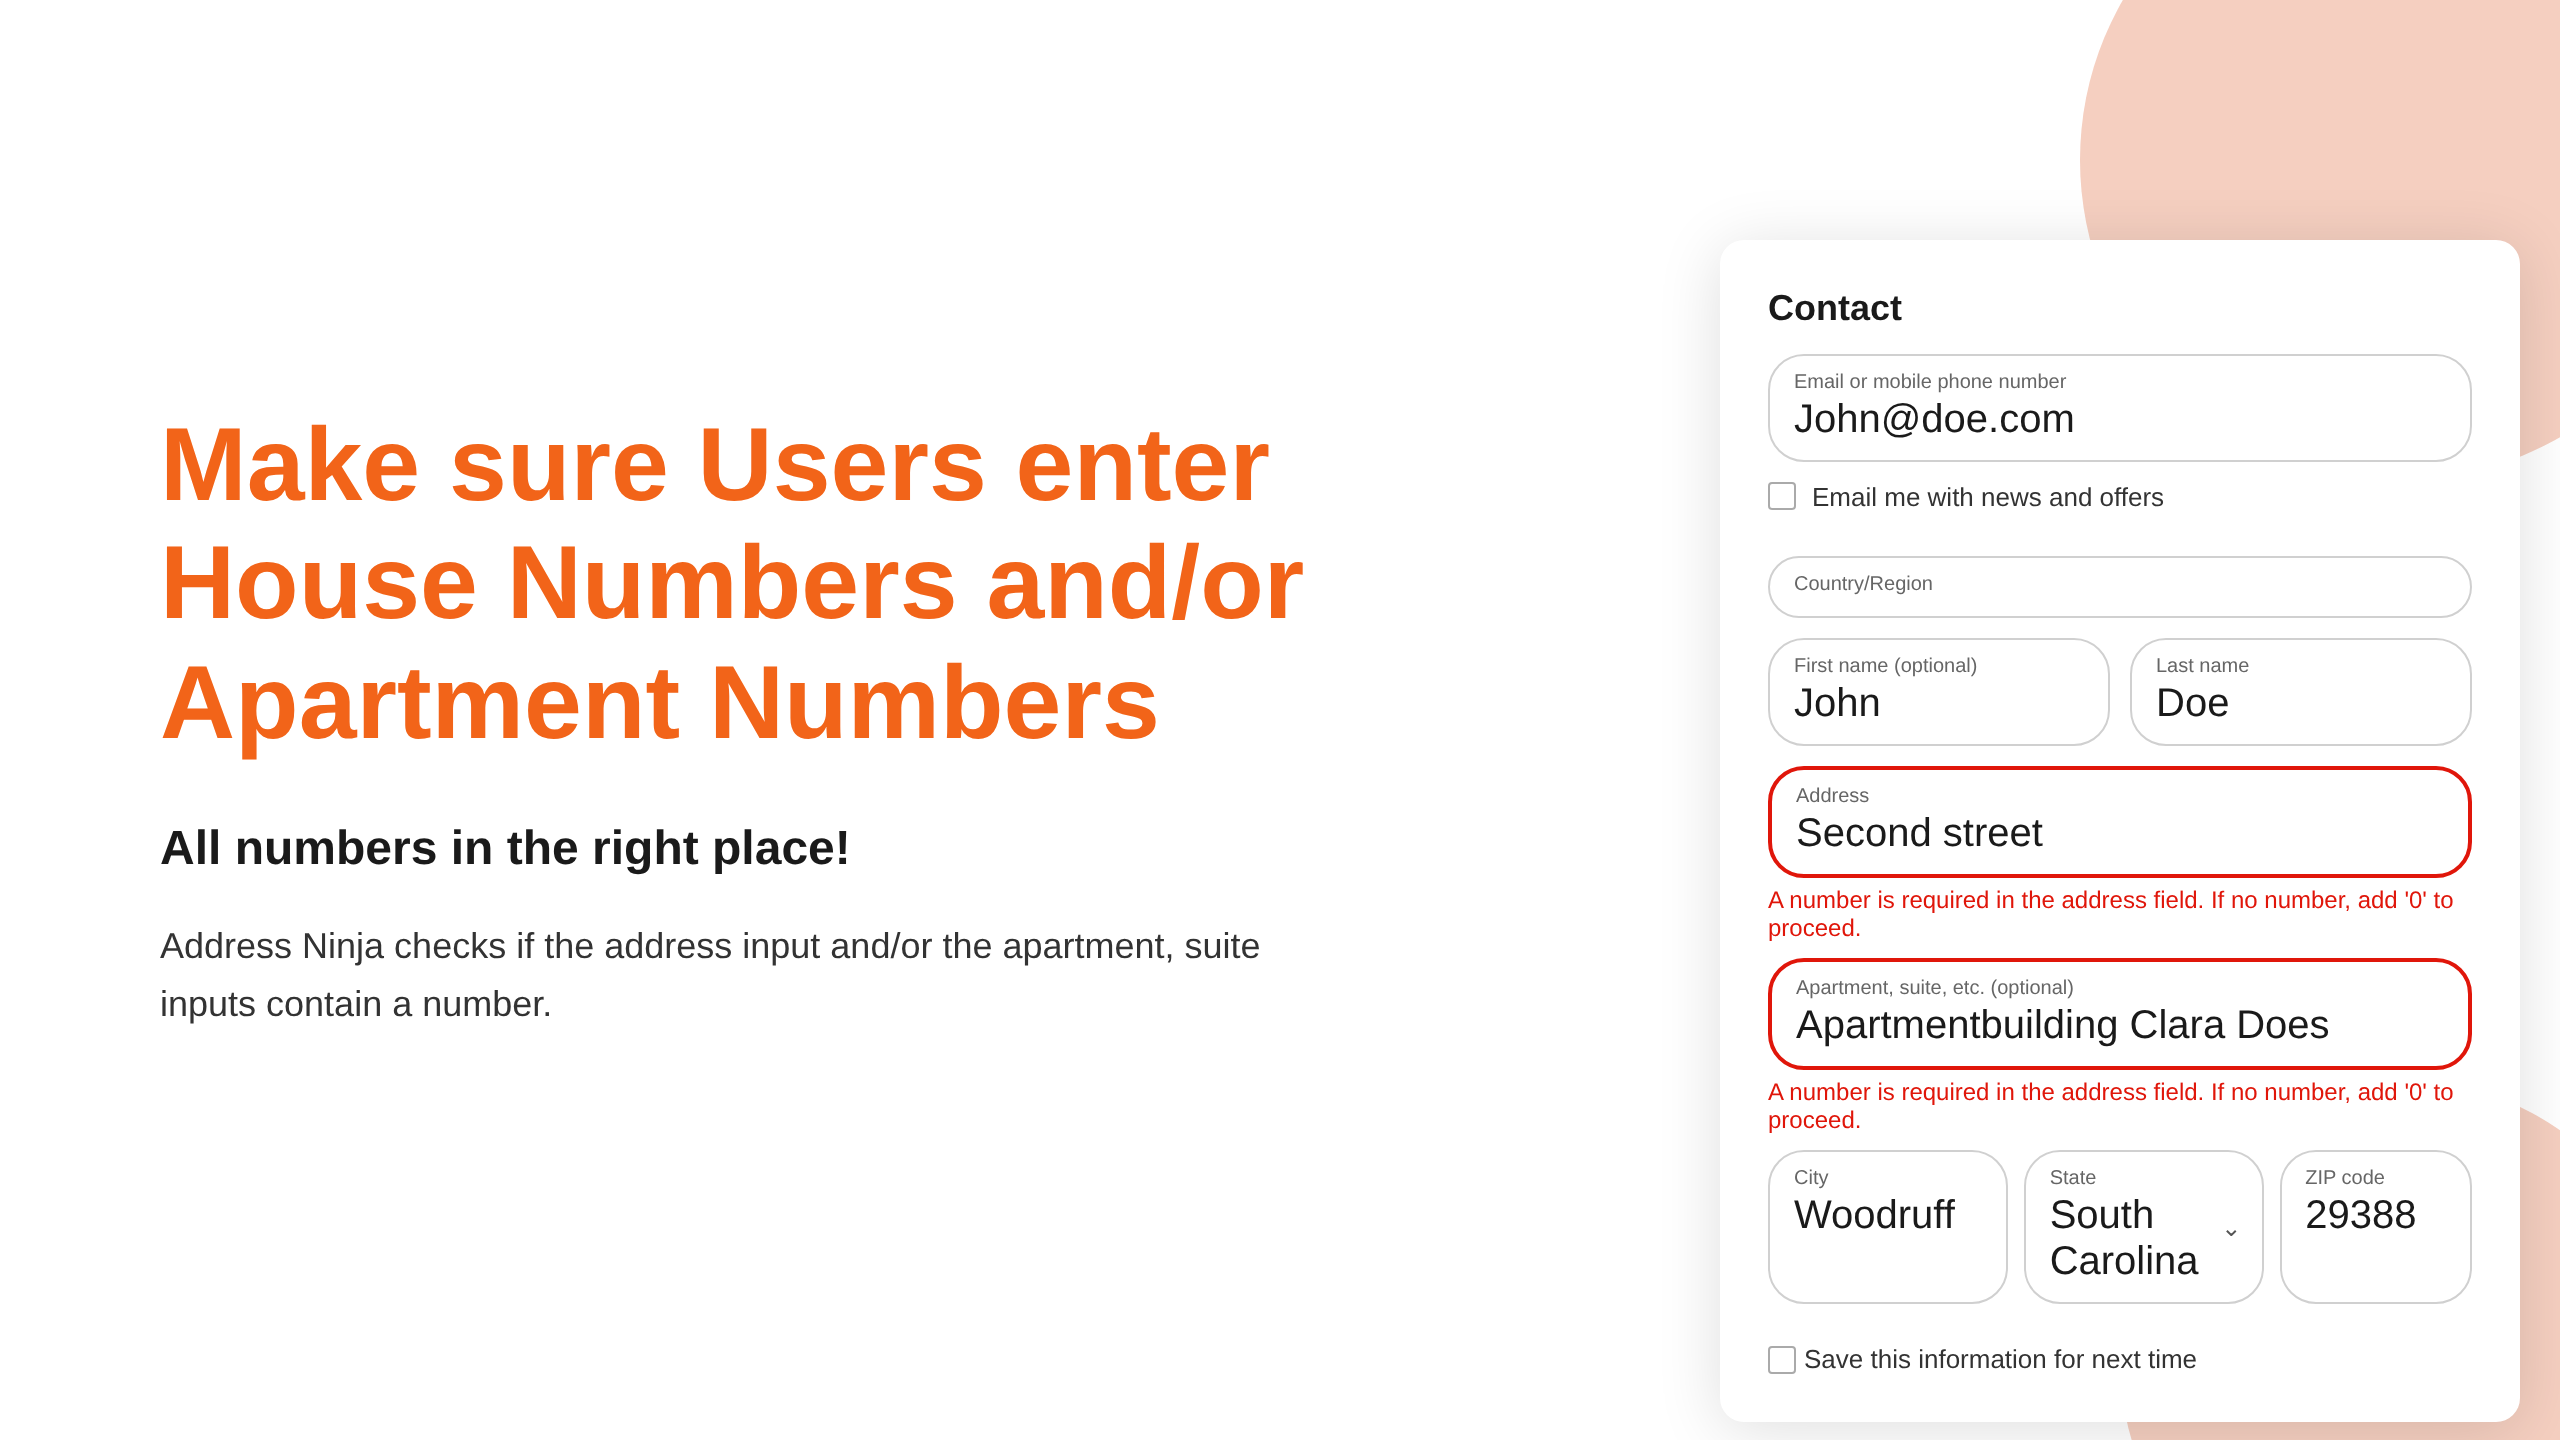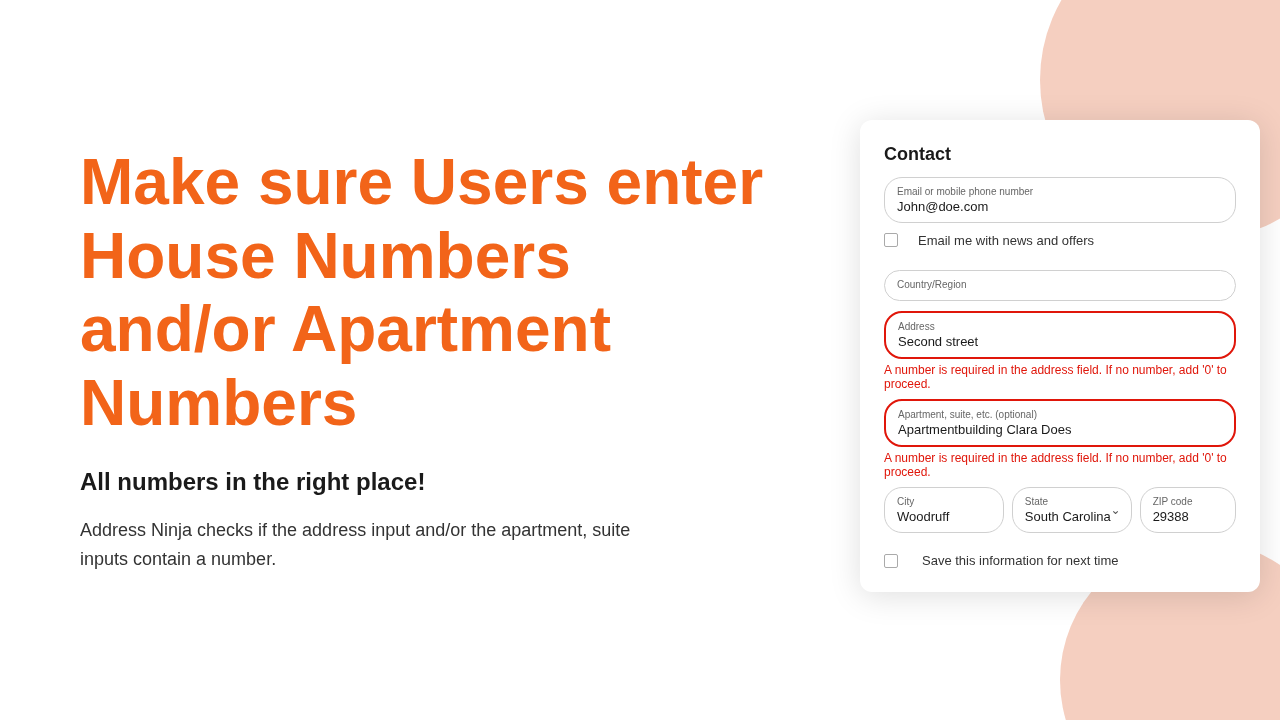--- a/index.html
+++ b/index.html
@@ -47,21 +47,21 @@
     
     .left-panel {
       flex: 0 0 860px;
       display: flex;
       flex-direction: column;
       justify-content: center;
       padding: 60px 80px;
     }
 
     .headline {
-      font-size: 64px;
+      font-size: 52px;
       font-weight: 800;
       color: #f26419;
       line-height: 1.15;
       margin-bottom: 28px;
     }
 
     .subheadline {
       font-size: 24px;
       font-weight: 700;
       color: #1a1a1a;
@@ -116,28 +116,28 @@
     }
 
     .field-label {
       font-size: 10px;
       color: #666;
       display: block;
       margin-bottom: 2px;
     }
 
     .field-value {
-      font-size: 13px;
+      font-size: 20px;
       color: #1a1a1a;
       display: block;
     }
 
     .checkbox-row {
       display: flex;
-      gap: 20px;
+      gap: 8px;
       margin-bottom: 22px;
     }
 
     .checkbox-box {
       width: 14px;
       height: 14px;
       border: 1.5px solid #aaa;
       border-radius: 2px;
       background: #fff;
       flex-shrink: 0;
@@ -184,21 +184,21 @@
       top: 50%;
       transform: translateY(-50%);
       font-size: 12px;
       color: #555;
       pointer-events: none;
     }
 
     .save-row {
       display: flex;
       align-items: center;
-      gap: 24px;
+      gap: 4px;
       margin-top: 10px;
     }
 
     .save-label {
       font-size: 13px;
       color: #333;
     }
   </style>
 </head>
 <body>
@@ -228,20 +228,30 @@
           <span class="checkbox-label">Email me with news and offers</span>
         </div>
       </div>
 
       <div>
 
         <div class="form-field">
           <span class="field-label">Country/Region</span>
         </div>
 
+        <div class="row-two">
+          <div class="form-field">
+            <span class="field-label">First name (optional)</span>
+            <span class="field-value">John</span>
+          </div>
+          <div class="form-field">
+            <span class="field-label">Last name</span>
+            <span class="field-value">Doe</span>
+          </div>
+        </div>
 
         <div class="form-field error-border">
           <span class="field-label">Address</span>
           <span class="field-value">Second street</span>
         </div>
         <span class="error-text">A number is required in the address field. If no number, add '0' to proceed.</span>
 
         <div class="form-field error-border">
           <span class="field-label">Apartment, suite, etc. (optional)</span>
           <span class="field-value">Apartmentbuilding Clara Does</span>

